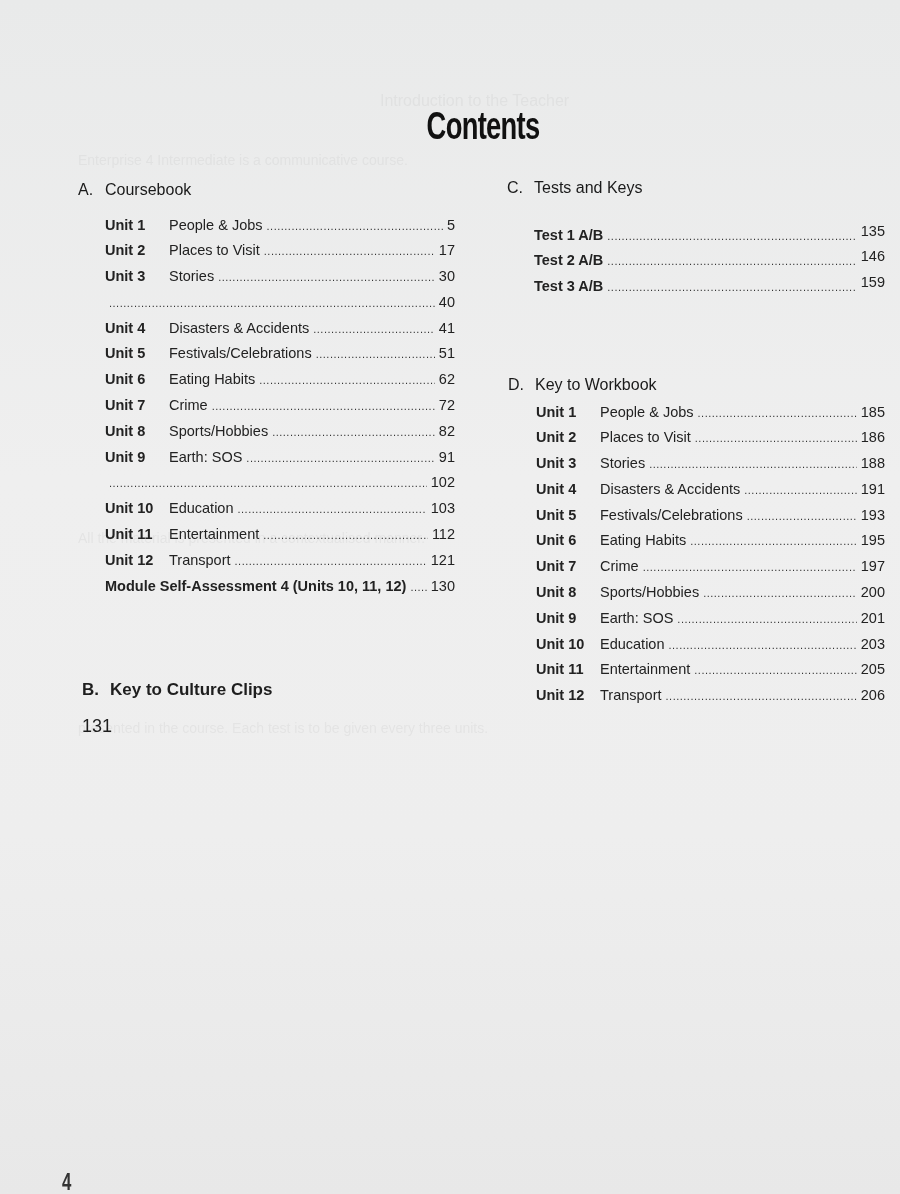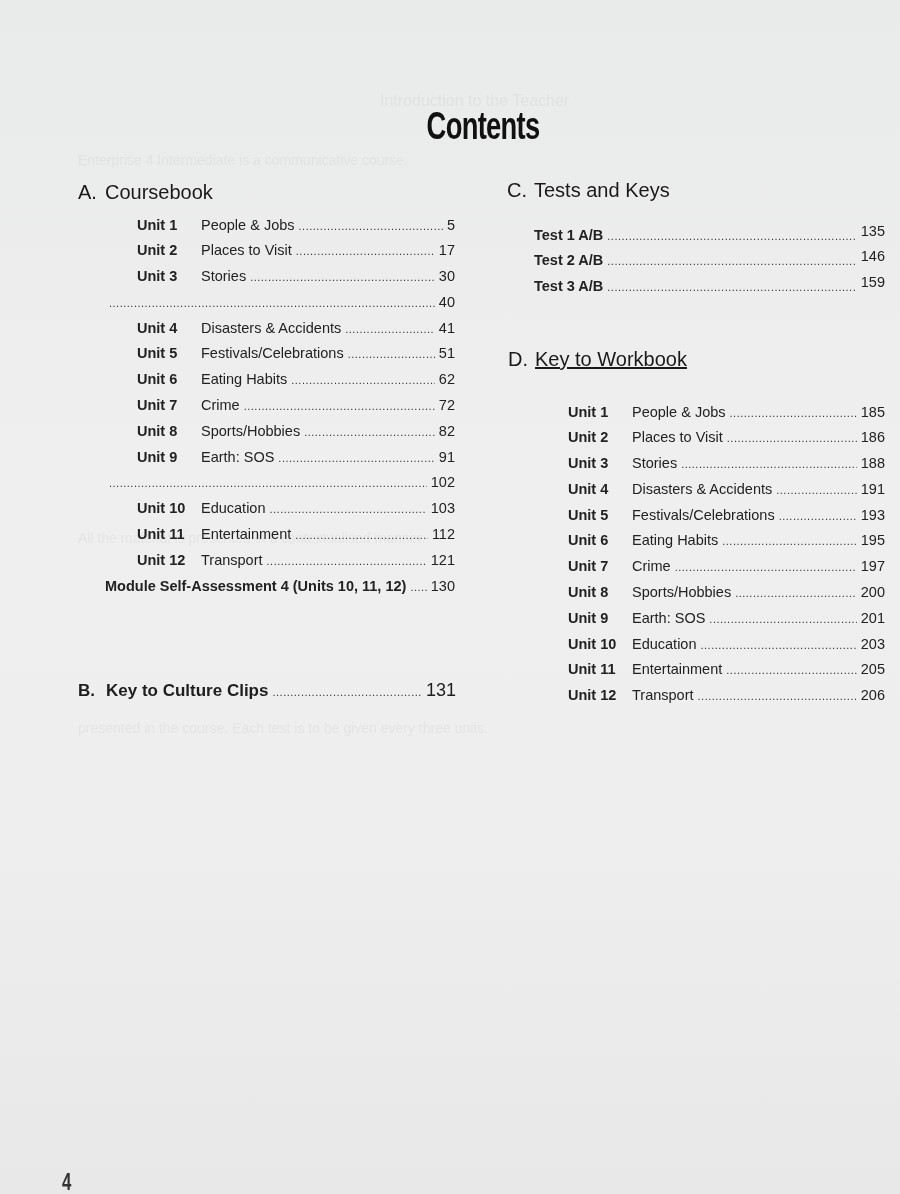--- a/index.html
+++ b/index.html
@@ -25,21 +25,21 @@
       font-family: "Liberation Sans", sans-serif;
       font-weight: bold;
       font-size: 38px;
       letter-spacing: -1px;
       transform: scaleX(0.72);
       transform-origin: 483px 0;
       color: #111;
     }
     .section-heading {
       position: absolute;
-      font-size: 20px;
+      font-size: 16px;
       font-weight: normal;
       color: #1a1a1a;
       white-space: nowrap;
     }
     .section-heading .letter {
       display: inline-block;
       width: 27px;
     }
     .toc-list {
       position: absolute;
@@ -51,21 +51,20 @@
       display: flex;
       align-items: baseline;
       height: 25.8px;
       font-size: 14.5px;
       color: #222;
       white-space: nowrap;
     }
     .toc-row .unit {
       font-weight: bold;
       flex: 0 0 64px;
-      margin-left: 32px;
     }
     .toc-row .title {
       flex: 0 0 auto;
     }
     .toc-row .module {
       font-weight: bold;
       flex: 0 0 auto;
     }
     .toc-row .leader {
       flex: 1 1 auto;
@@ -88,20 +87,21 @@
       text-align: right;
     }
     .culture-row {
       position: absolute;
       left: 78px;
       top: 680px;
       width: 378px;
       display: flex;
       align-items: baseline;
       white-space: nowrap;
+      flex-direction: column;
     }
     .culture-row .heading {
       font-size: 17px;
       font-weight: bold;
     }
     .culture-row .heading .letter {
       display: inline-block;
       width: 28px;
     }
     .culture-row .leader {
@@ -266,21 +266,21 @@
     <span class="leader"></span>
     <span class="page" style="position:relative;top:-4px;">146</span>
   </li>
   <li class="toc-row test-row">
     <span class="label">Test 3 A/B</span>
     <span class="leader"></span>
     <span class="page" style="position:relative;top:-4px;">159</span>
   </li>
 </ul>
 
-<div class="section-heading" style="left:508px;top:348px;text-decoration:underline;">
+<div class="section-heading" style="left:508px;top:376px;">
   <span class="letter">D.</span><span>Key to Workbook</span>
 </div>
 
 <ul class="toc-list" style="left:536px;top:402px;width:349px;">
   <li class="toc-row">
     <span class="unit">Unit 1</span>
     <span class="title">People &amp; Jobs</span>
     <span class="leader"></span>
     <span class="page">185</span>
   </li>

